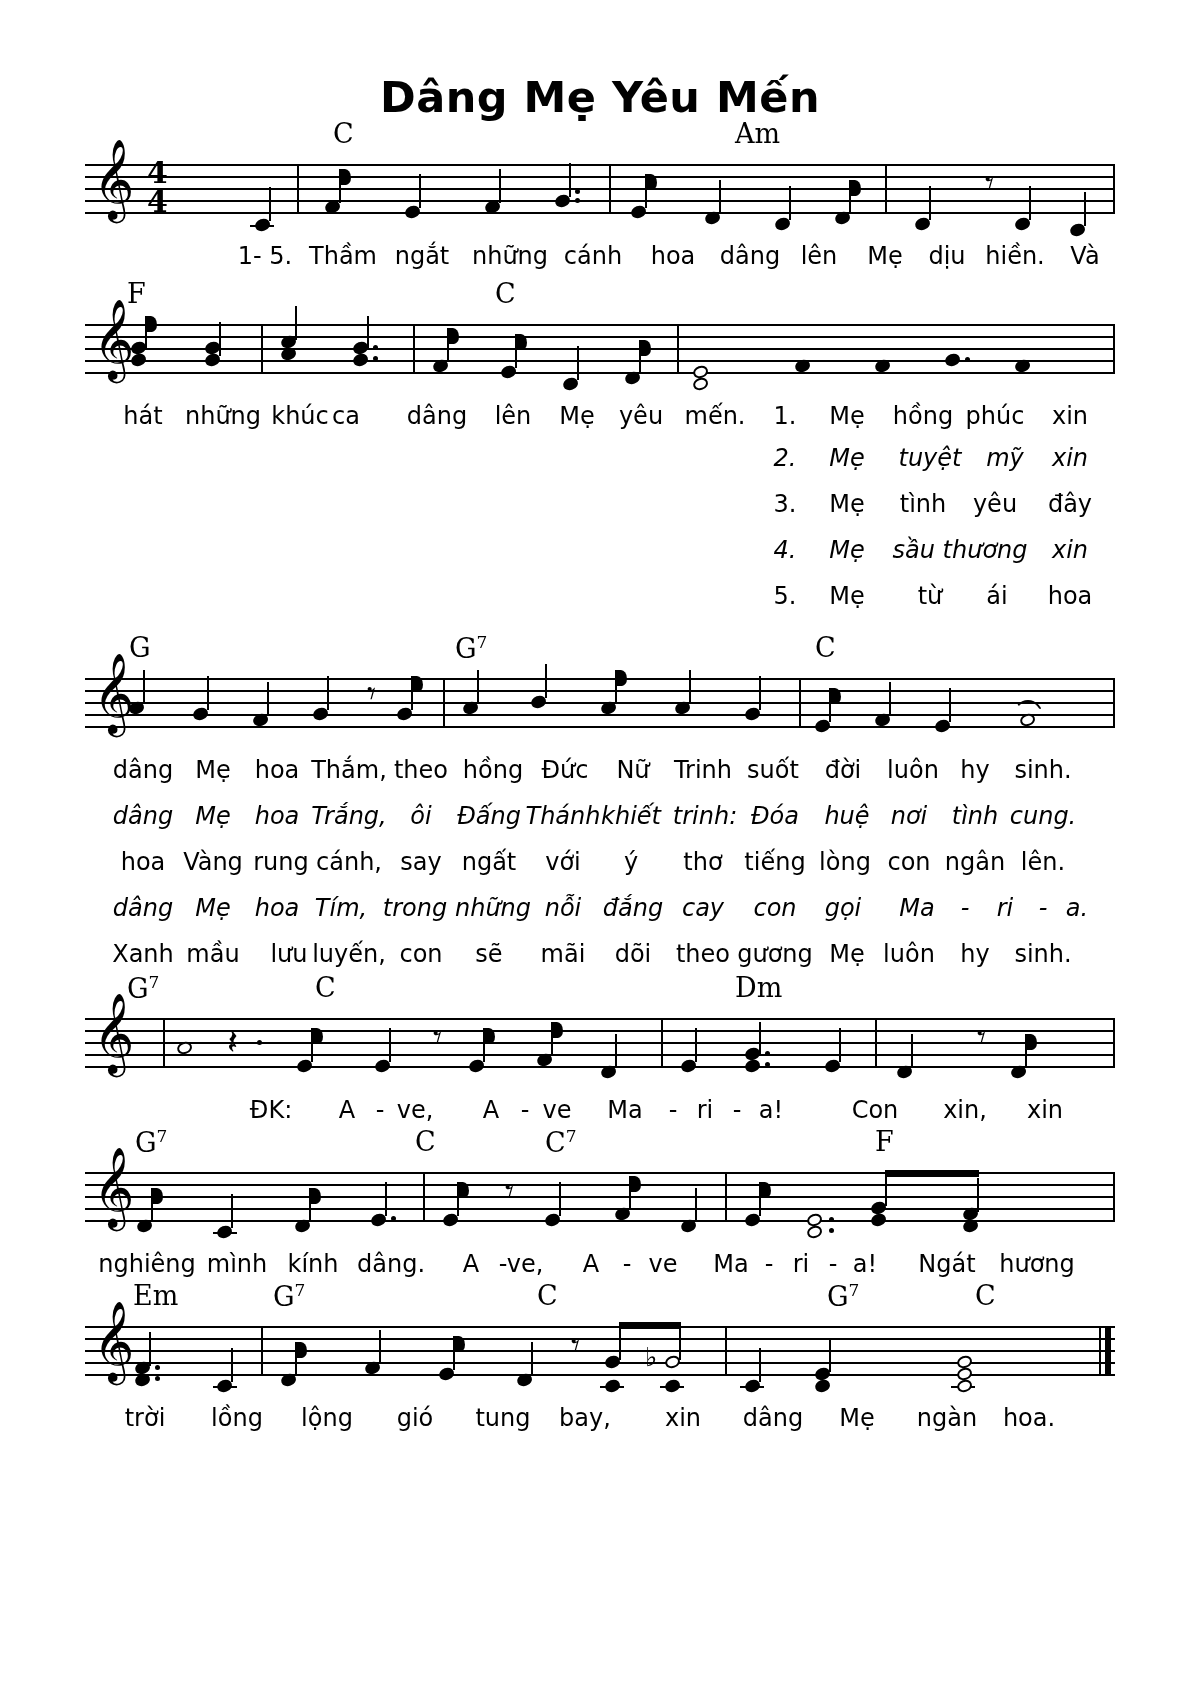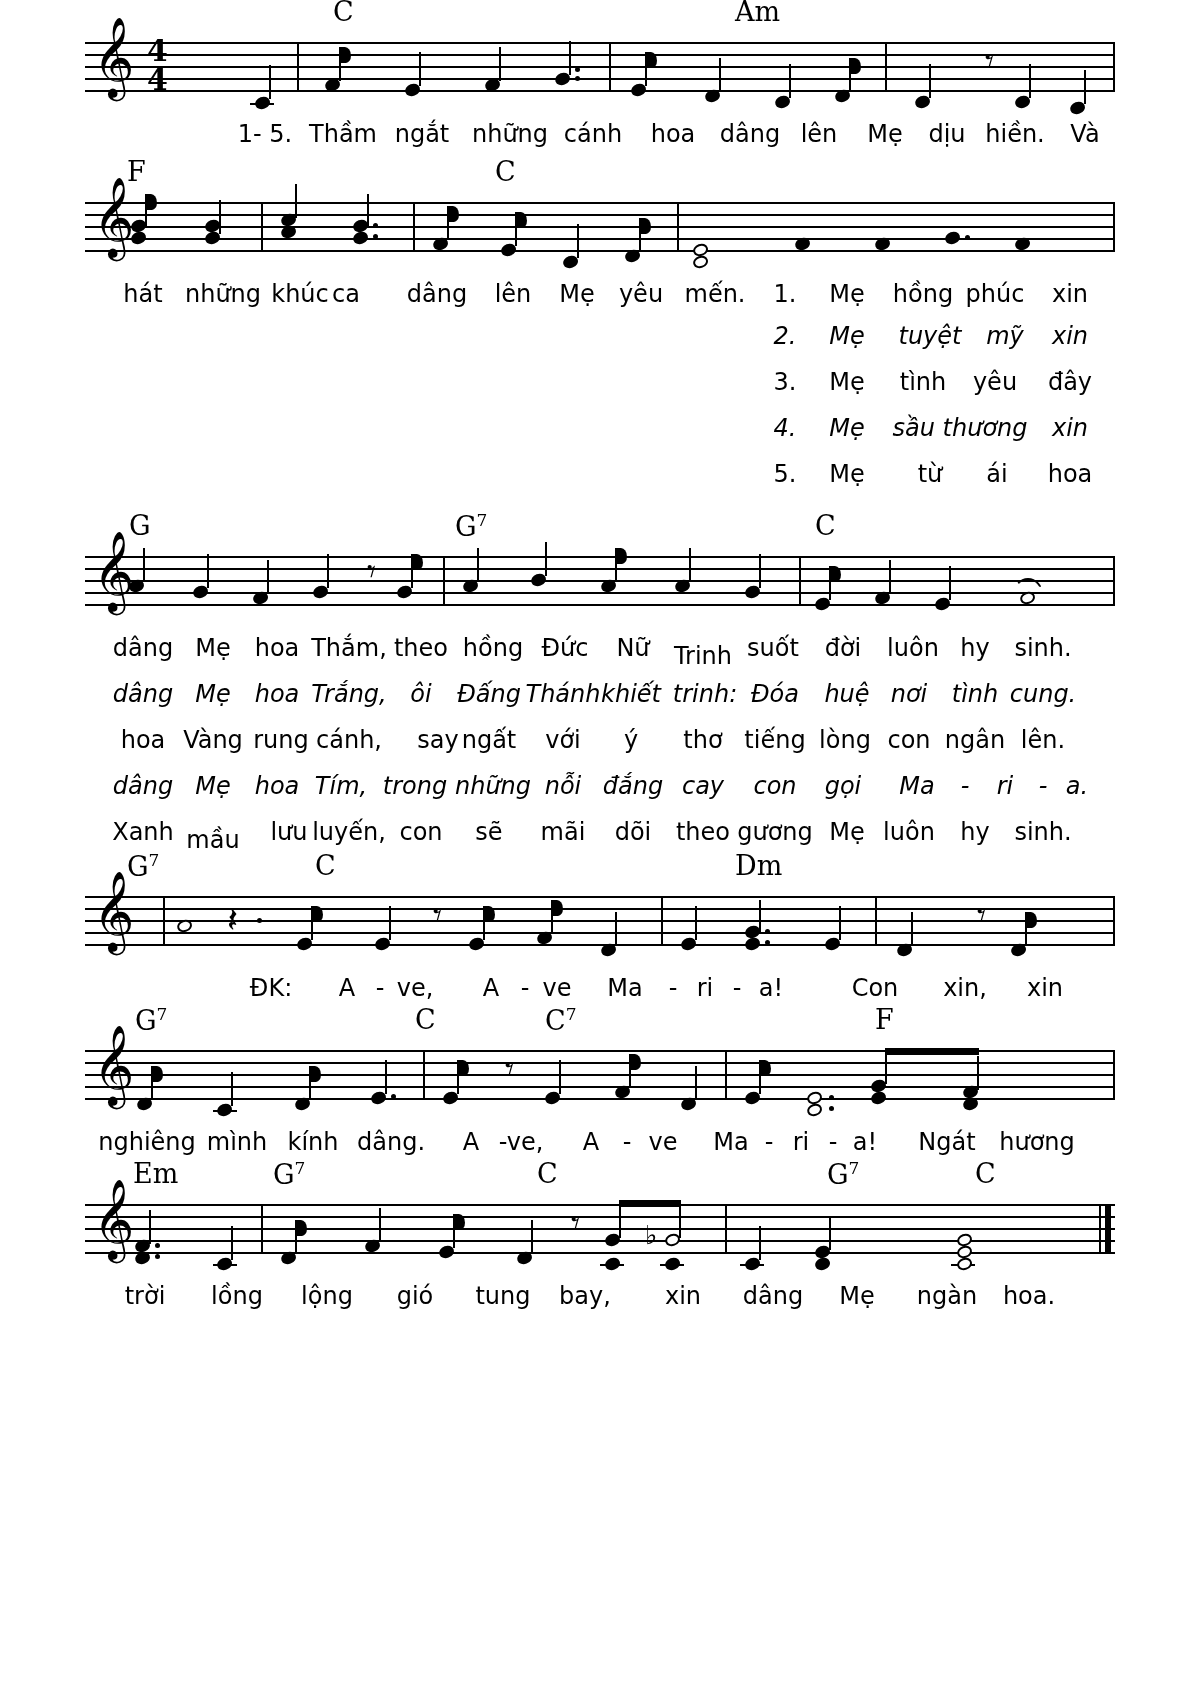--- a/index.html
+++ b/index.html
@@ -237,20 +237,21 @@
     white-space: nowrap;
     transform: translateX(-50%);
   }
   .verse-line.italic { font-style: italic; }
 </style>
 </head>
 <body>
 
 <div class="sheet">
 
+  <h1 class="title">Dâng Mẹ Yêu Mến</h1>
 
 
   <div class="system" style="margin-top:26px;">
     <div class="chord" style="left:248px;"><span>C</span></div>
     <div class="chord" style="left:650px;"><span>Am</span></div>
 
     <div class="staff">
       <div class="lines">
           <i></i>
           <i></i>
@@ -505,21 +506,21 @@
     <div class="verse-block" style="margin-top:14px;">
       <div class="verse-line">
         <span style="left:58px;">dâng</span>
         <span style="left:128px;">Mẹ</span>
         <span style="left:192px;">hoa</span>
         <span style="left:264px;">Thắm,</span>
         <span style="left:336px;">theo</span>
         <span style="left:408px;">hồng</span>
         <span style="left:480px;">Đức</span>
         <span style="left:548px;">Nữ</span>
-        <span style="left:618px;margin-top:8px;">Trinh</span>
+        <span style="left:618px;">Trinh</span>
         <span style="left:688px;">suốt</span>
         <span style="left:758px;">đời</span>
         <span style="left:828px;">luôn</span>
         <span style="left:890px;">hy</span>
         <span style="left:958px;">sinh.</span>
       </div>
       <div class="verse-line italic">
         <span style="left:58px;">dâng</span>
         <span style="left:128px;">Mẹ</span>
         <span style="left:192px;">hoa</span>
@@ -533,21 +534,21 @@
         <span style="left:762px;">huệ</span>
         <span style="left:824px;">nơi</span>
         <span style="left:890px;">tình</span>
         <span style="left:958px;">cung.</span>
       </div>
       <div class="verse-line">
         <span style="left:58px;">hoa</span>
         <span style="left:128px;">Vàng</span>
         <span style="left:196px;">rung</span>
         <span style="left:264px;">cánh,</span>
-        <span style="left:336px;margin-left:17px;">say</span>
+        <span style="left:336px;">say</span>
         <span style="left:404px;">ngất</span>
         <span style="left:478px;">với</span>
         <span style="left:546px;">ý</span>
         <span style="left:618px;">thơ</span>
         <span style="left:690px;">tiếng</span>
         <span style="left:760px;">lòng</span>
         <span style="left:824px;">con</span>
         <span style="left:890px;">ngân</span>
         <span style="left:958px;">lên.</span>
       </div>
@@ -564,21 +565,21 @@
         <span style="left:690px;">con</span>
         <span style="left:758px;">gọi</span>
         <span style="left:832px;">Ma</span>
         <span style="left:880px;">-</span>
         <span style="left:920px;">ri</span>
         <span style="left:958px;">-</span>
         <span style="left:992px;">a.</span>
       </div>
       <div class="verse-line">
         <span style="left:58px;">Xanh</span>
-        <span style="left:128px;margin-top:8px;">mầu</span>
+        <span style="left:128px;">mầu</span>
         <span style="left:192px;margin-left:12px;">lưu</span>
         <span style="left:264px;">luyến,</span>
         <span style="left:336px;">con</span>
         <span style="left:404px;">sẽ</span>
         <span style="left:478px;">mãi</span>
         <span style="left:548px;">dõi</span>
         <span style="left:618px;">theo</span>
         <span style="left:690px;">gương</span>
         <span style="left:762px;">Mẹ</span>
         <span style="left:824px;">luôn</span>

